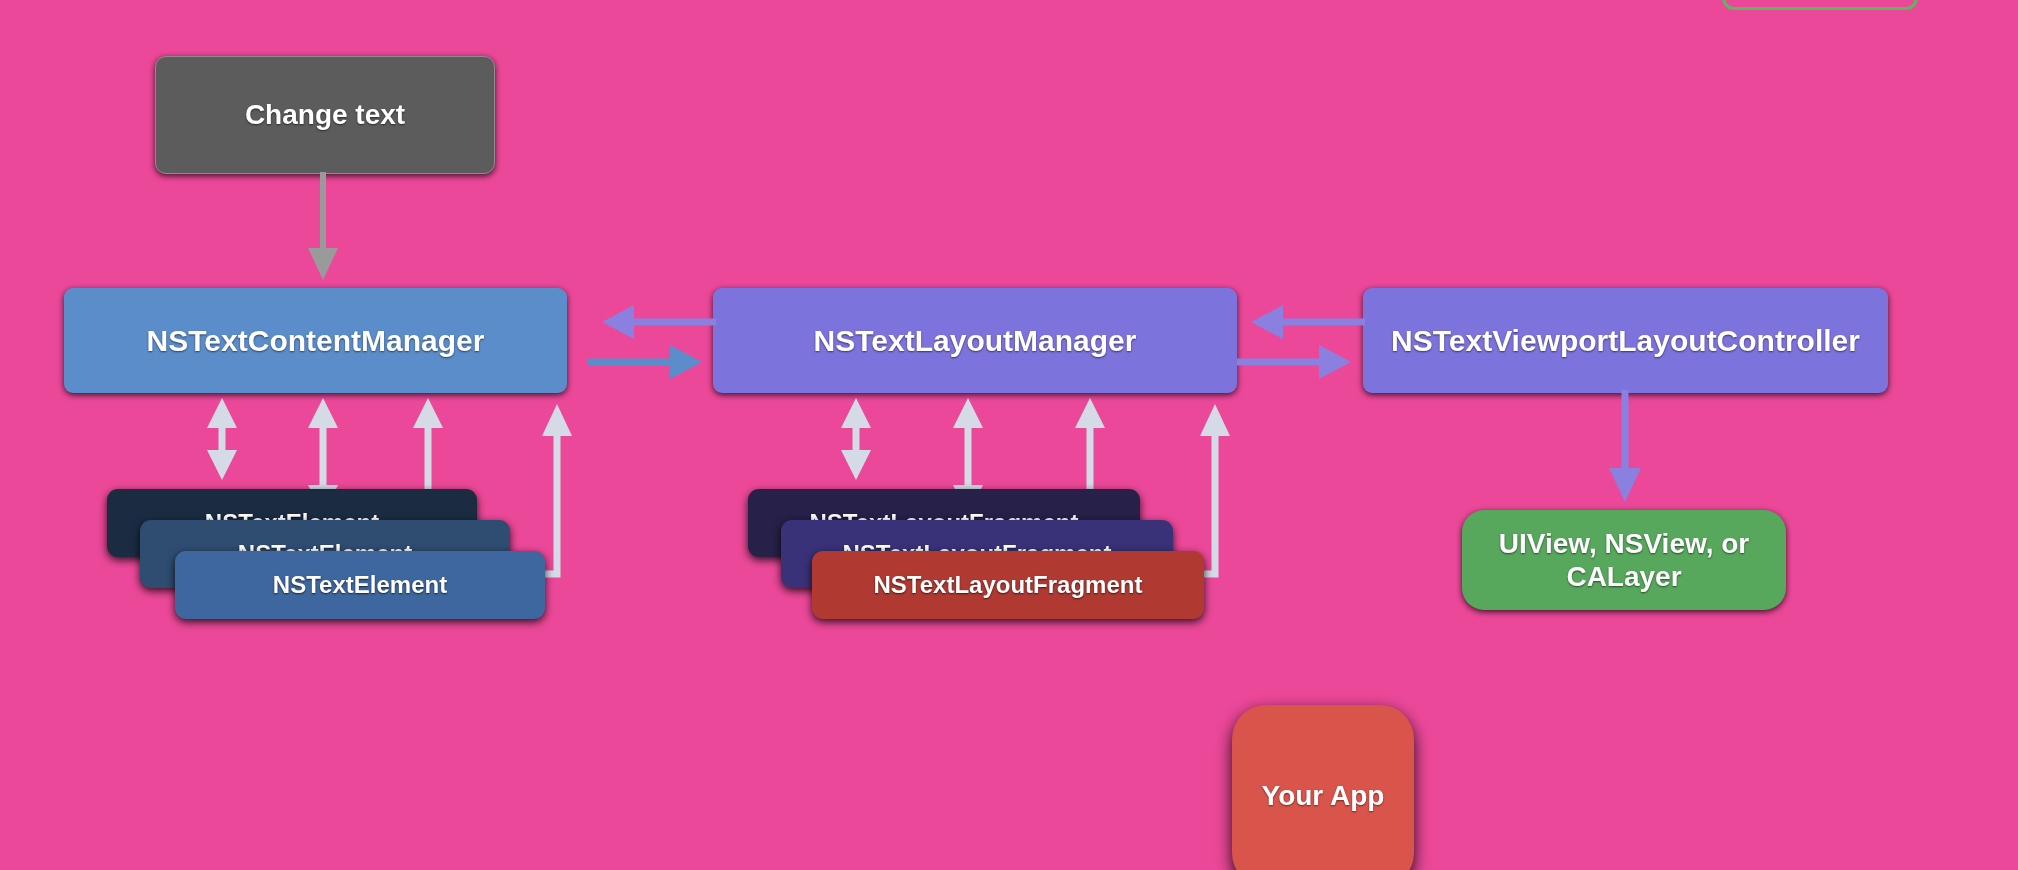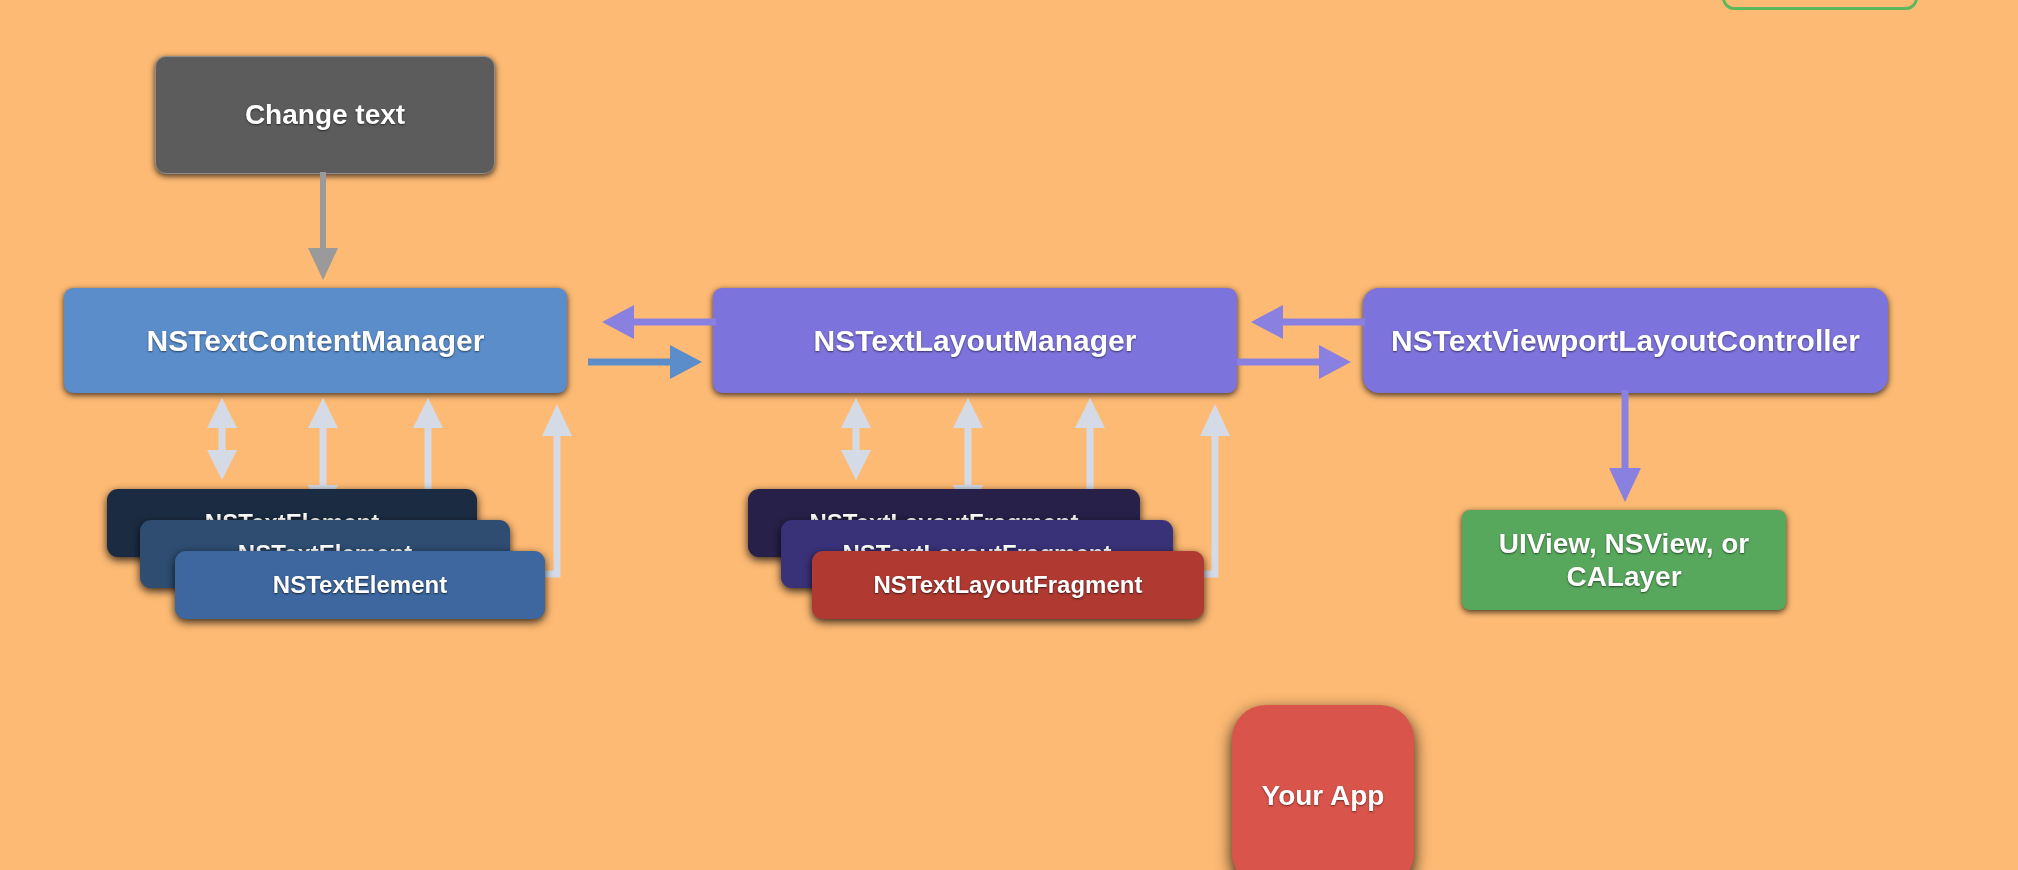--- a/index.html
+++ b/index.html
@@ -9,21 +9,21 @@
     background: #000000;
   }
   body {
     font-family: "Liberation Sans", sans-serif;
     -webkit-font-smoothing: antialiased;
   }
   #stage {
     position: relative;
     width: 2018px;
     height: 870px;
-    background: #fdba74;
+    background: #ec4899;
     overflow: hidden;
   }
 
   
   .node {
     position: absolute;
     box-sizing: border-box;
     display: flex;
     align-items: center;
     justify-content: center;
@@ -39,21 +39,21 @@
 
   .node.change-text {
     background: #5c5c5c;
     border: 1px solid #8d8d8d;
     border-radius: 11px;
     font-size: 28px;
   }
 
   .node.blue-main   { background: #5b8dcb; font-size: 30px; }
   .node.purple-main { background: #7d73dd; font-size: 30px; }
-  .node.green-main  { background: #57a85c; font-size: 28px; border-radius: 8px; }
+  .node.green-main  { background: #57a85c; font-size: 28px; border-radius: 22px; }
 
   
   .card {
     position: absolute;
     box-sizing: border-box;
     display: flex;
     align-items: center;
     justify-content: center;
     text-align: center;
     color: #ffffff;
@@ -114,21 +114,21 @@
     <svg width="80" height="115" viewBox="0 0 80 115">
       <path d="M28 0 L28 78" stroke="#9a9a9a" stroke-width="6" fill="none"></path>
       <path d="M28 108 L13 76 L43 76 Z" fill="#9a9a9a"></path>
     </svg>
   </div>
 
   <div class="node blue-main" style="left:64px; top:288px; width:503px; height:105px;">NSTextContentManager</div>
 
   <div class="node purple-main" style="left:713px; top:288px; width:524px; height:105px;">NSTextLayoutManager</div>
 
-  <div class="node purple-main" style="left:1363px; top:288px; width:525px; height:105px;border-radius:16px;">NSTextViewportLayoutController</div>
+  <div class="node purple-main" style="left:1363px; top:288px; width:525px; height:105px;">NSTextViewportLayoutController</div>
 
   <div class="conn" style="left:586px; top:300px;">
     <svg width="132" height="84" viewBox="0 0 132 84">
 
       <path d="M130 22 L44 22" stroke="#8a80e0" stroke-width="7" fill="none"></path>
       <path d="M16 22 L48 5 L48 39 Z" fill="#8a80e0"></path>
 
       <path d="M2 62 L88 62" stroke="#5b8dcb" stroke-width="7" fill="none"></path>
       <path d="M116 62 L84 45 L84 79 Z" fill="#5b8dcb"></path>
     </svg>

